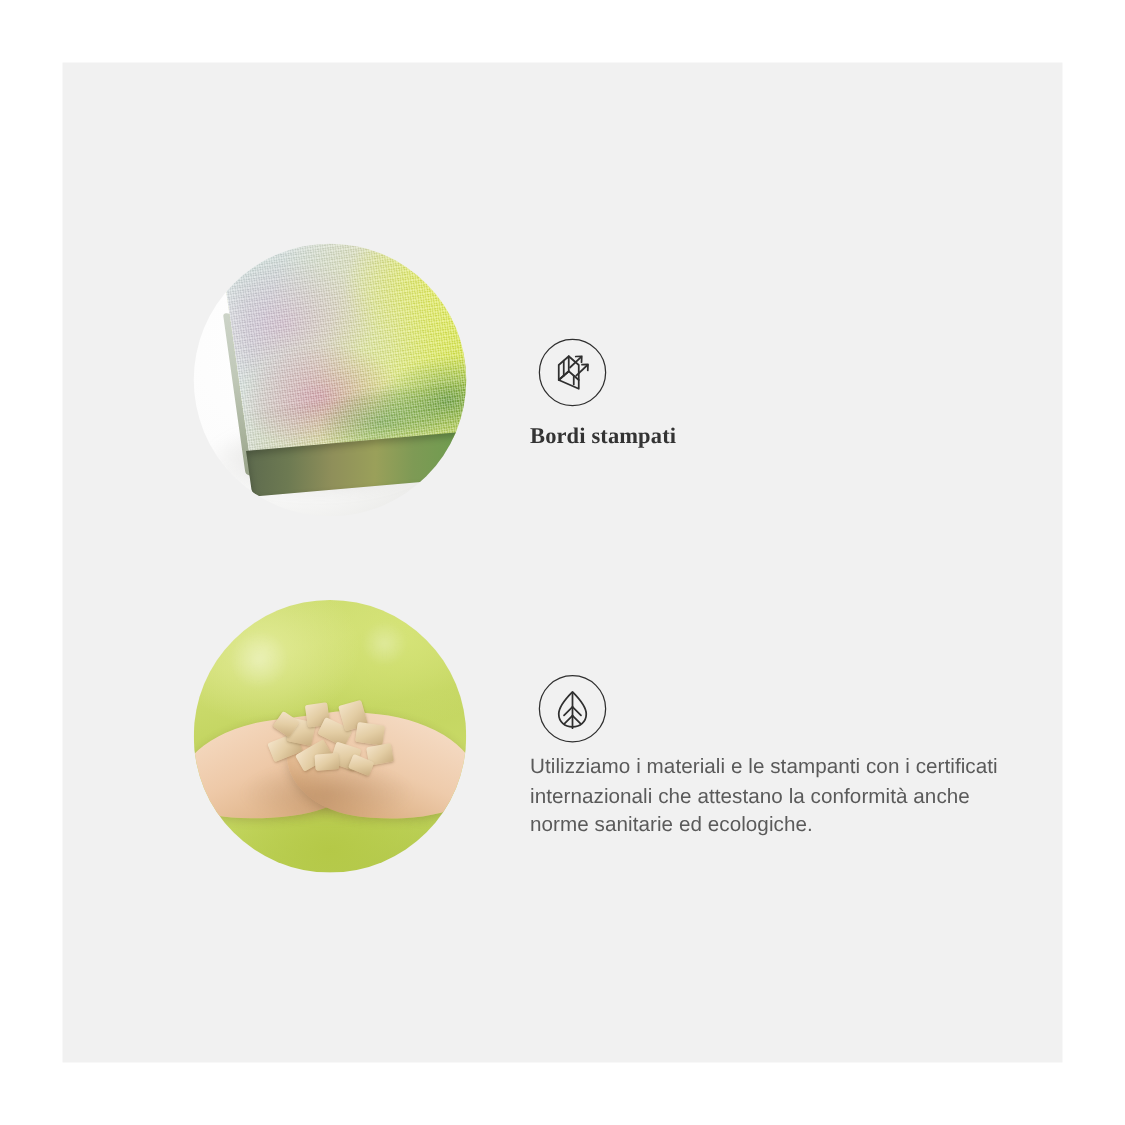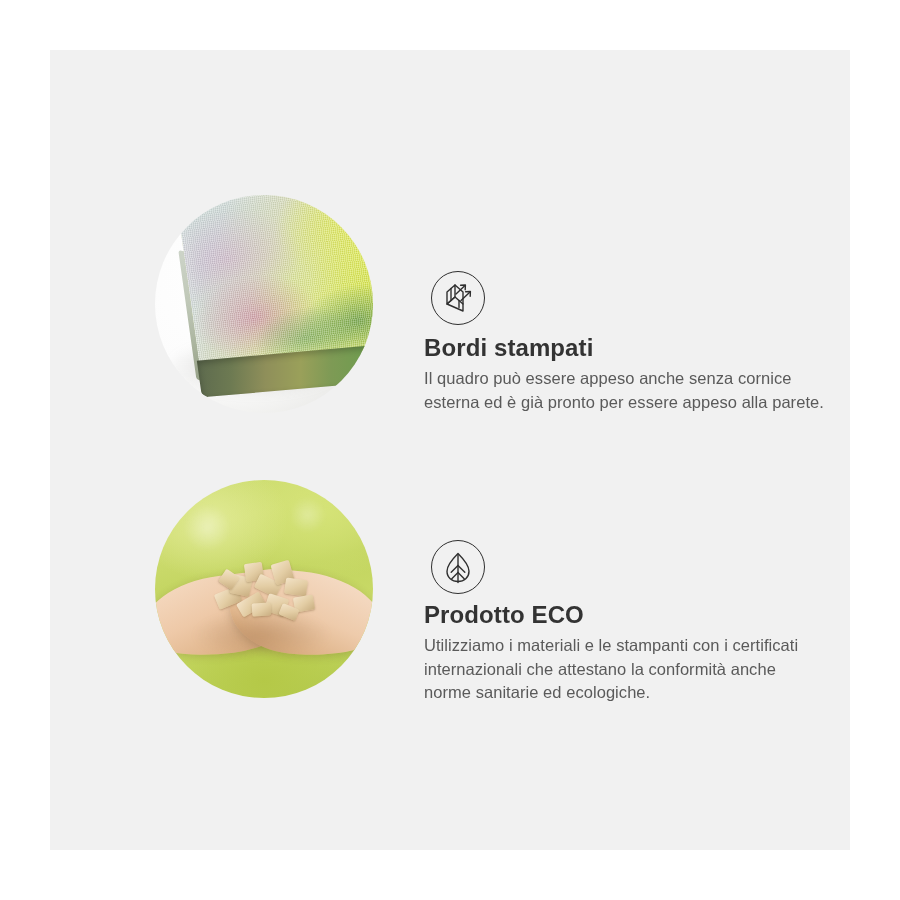--- a/index.html
+++ b/index.html
@@ -199,25 +199,26 @@
   .icon-circle svg { display: block; }
 
   
   .text-col {
     position: absolute;
     left: 374px;
     width: 400px;
   }
   .feat-title {
     margin: 0 0 6px 0;
-    font-size: 24px;
+    font-size: 18px;
     font-weight: 600;
     color: #333333;
     letter-spacing: 0.1px;
     line-height: 26px;
+    font-family: Liberation Serif, serif;
   }
   .feat-desc {
     margin: 0;
     font-size: 16.5px;
     font-weight: 400;
     color: #5a5a5a;
     line-height: 23.5px;
     letter-spacing: 0.05px;
   }
 </style>
@@ -253,21 +254,20 @@
             <path d="M24 22 L33 13.5"></path>
             <path d="M28.6 13.2 L33.4 13 L33.2 17.8"></path>
             <path d="M29 28.5 L38 20"></path>
             <path d="M33.6 19.7 L38.4 19.5 L38.2 24.3"></path>
           </g>
         </svg>
       </div>
 
       <div class="text-col" style="top:150px;">
         <h2 class="feat-title">Bordi stampati</h2>
-        <p class="feat-desc">Il quadro può essere appeso anche senza cornice esterna ed è già pronto per essere appeso alla parete.</p>
       </div>
 
     </section>
 
     <section class="feature" id="feature-2">
 
       <div class="photo-wrap" style="top:10px;">
         <div class="photo-circle photo-eco">
           <div class="eco-blur"></div>
           <div class="hand hand-left"></div>
@@ -297,20 +297,19 @@
             <path d="M26 14 L26 41.5"></path>
             <path d="M26 24.5 L19.2 31.3"></path>
             <path d="M26 24.5 L32.8 31.3"></path>
             <path d="M26 31.5 L19.8 37.7"></path>
             <path d="M26 31.5 L32.2 37.7"></path>
           </g>
         </svg>
       </div>
 
       <div class="text-col" style="top:132px;">
-        <h2 class="feat-title">Prodotto ECO</h2>
         <p class="feat-desc">Utilizziamo i materiali e le stampanti con i certificati internazionali che attestano la conformità anche norme sanitarie ed ecologiche.</p>
       </div>
 
     </section>
 
   </div>
 </div>
 
 </body></html>

